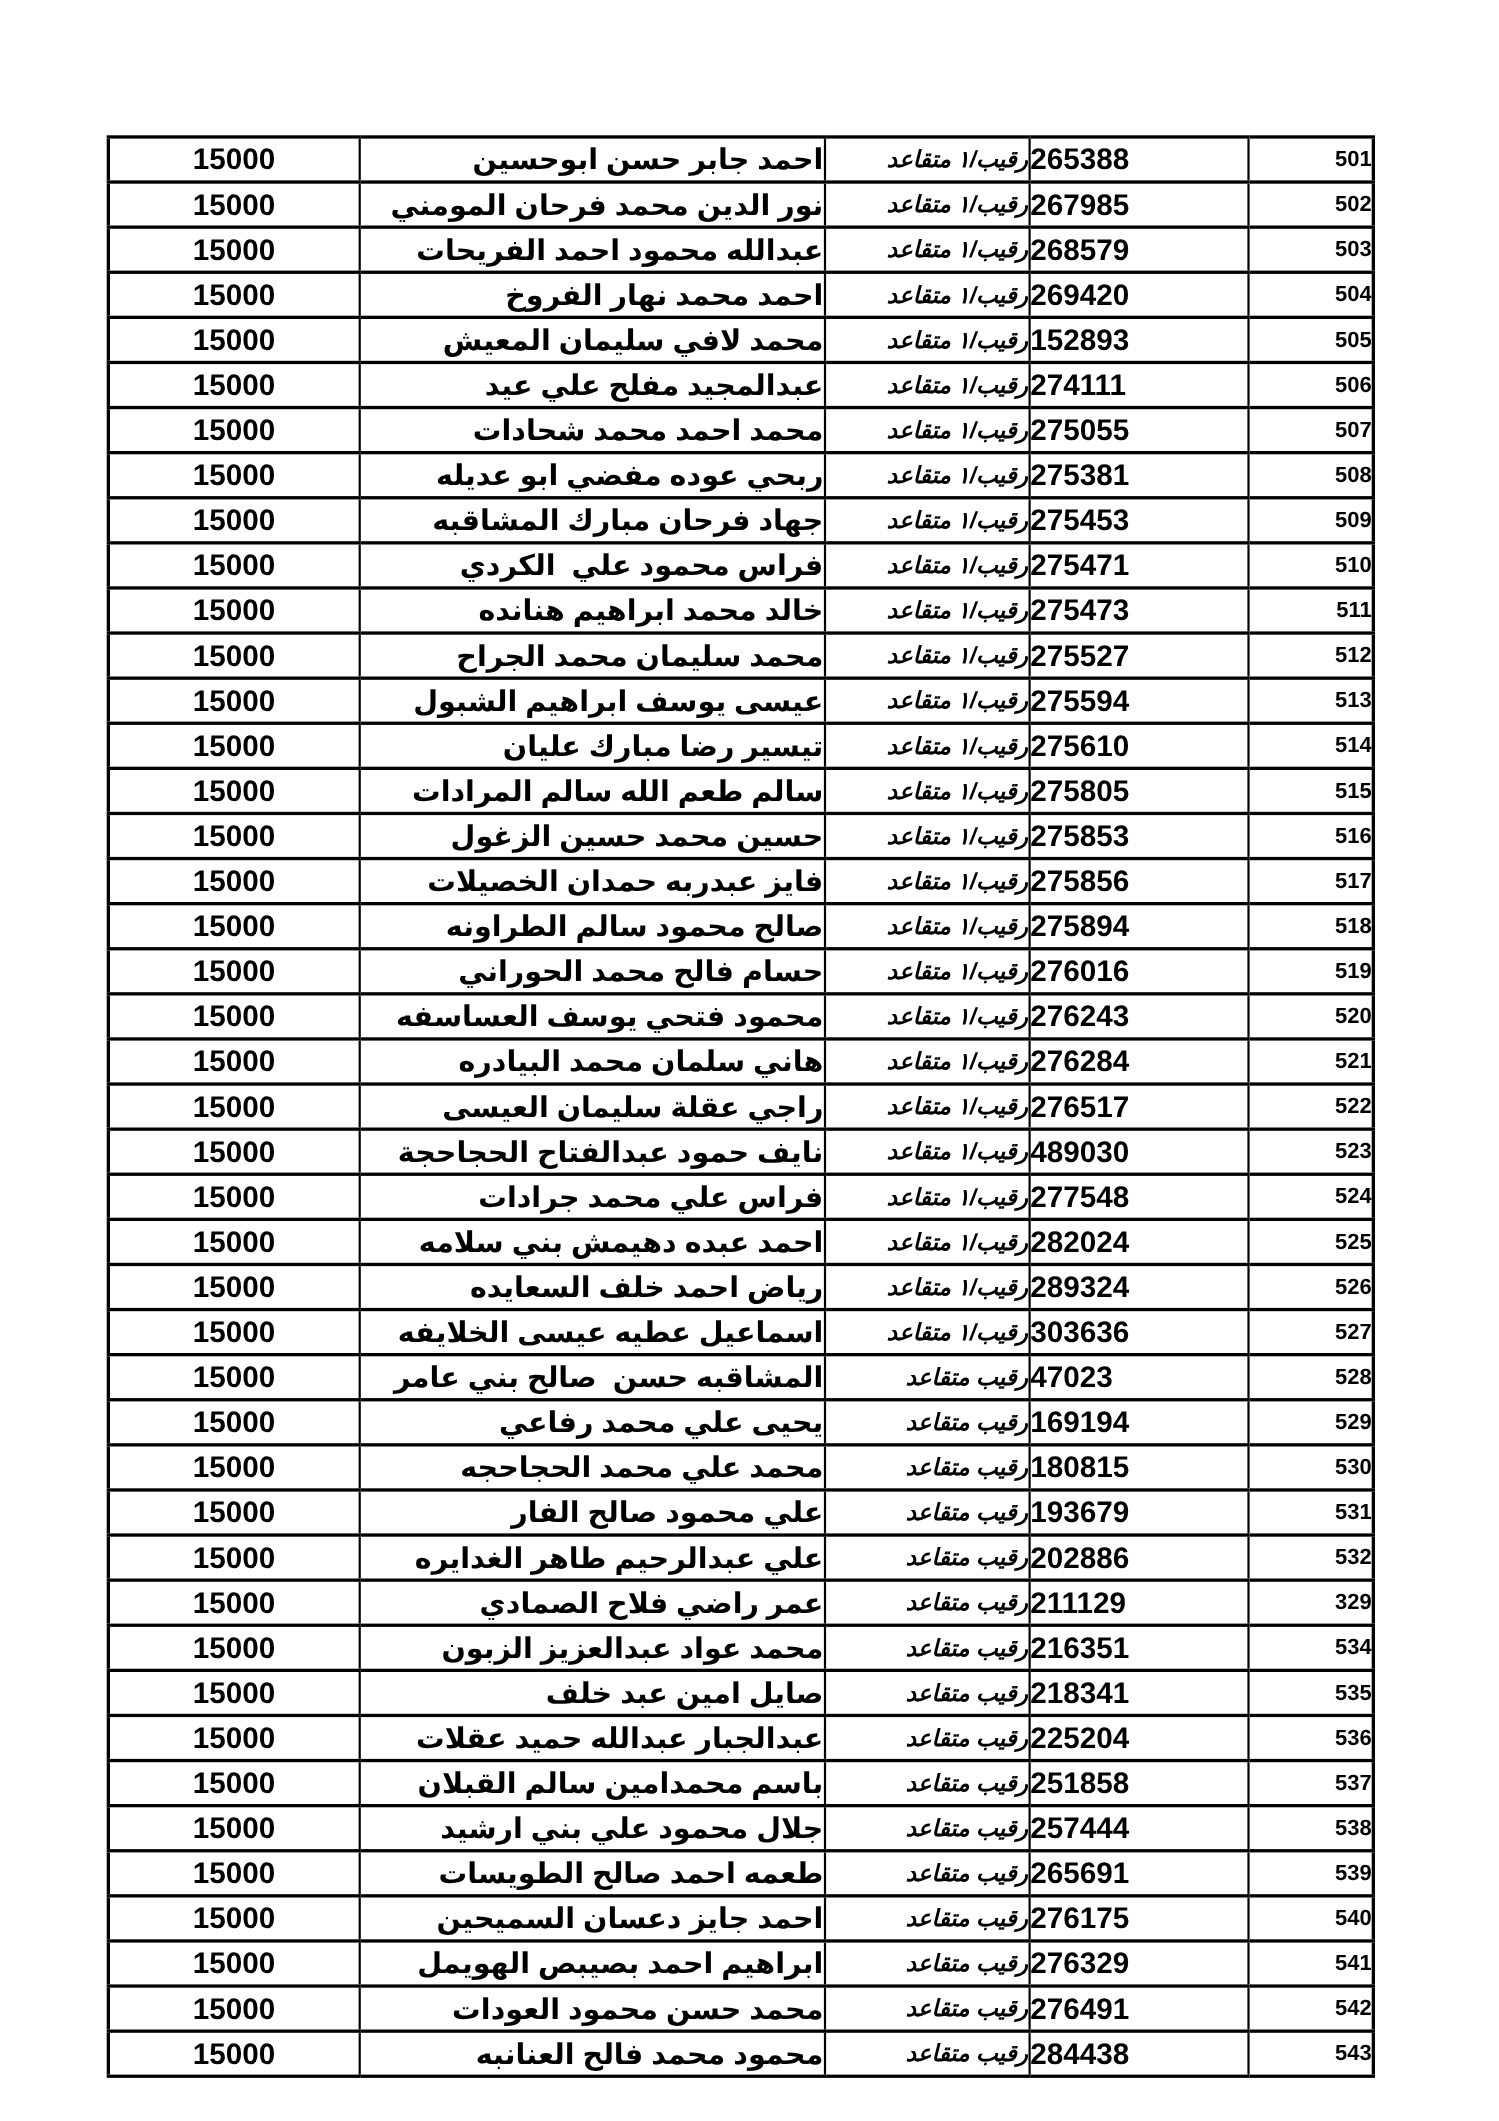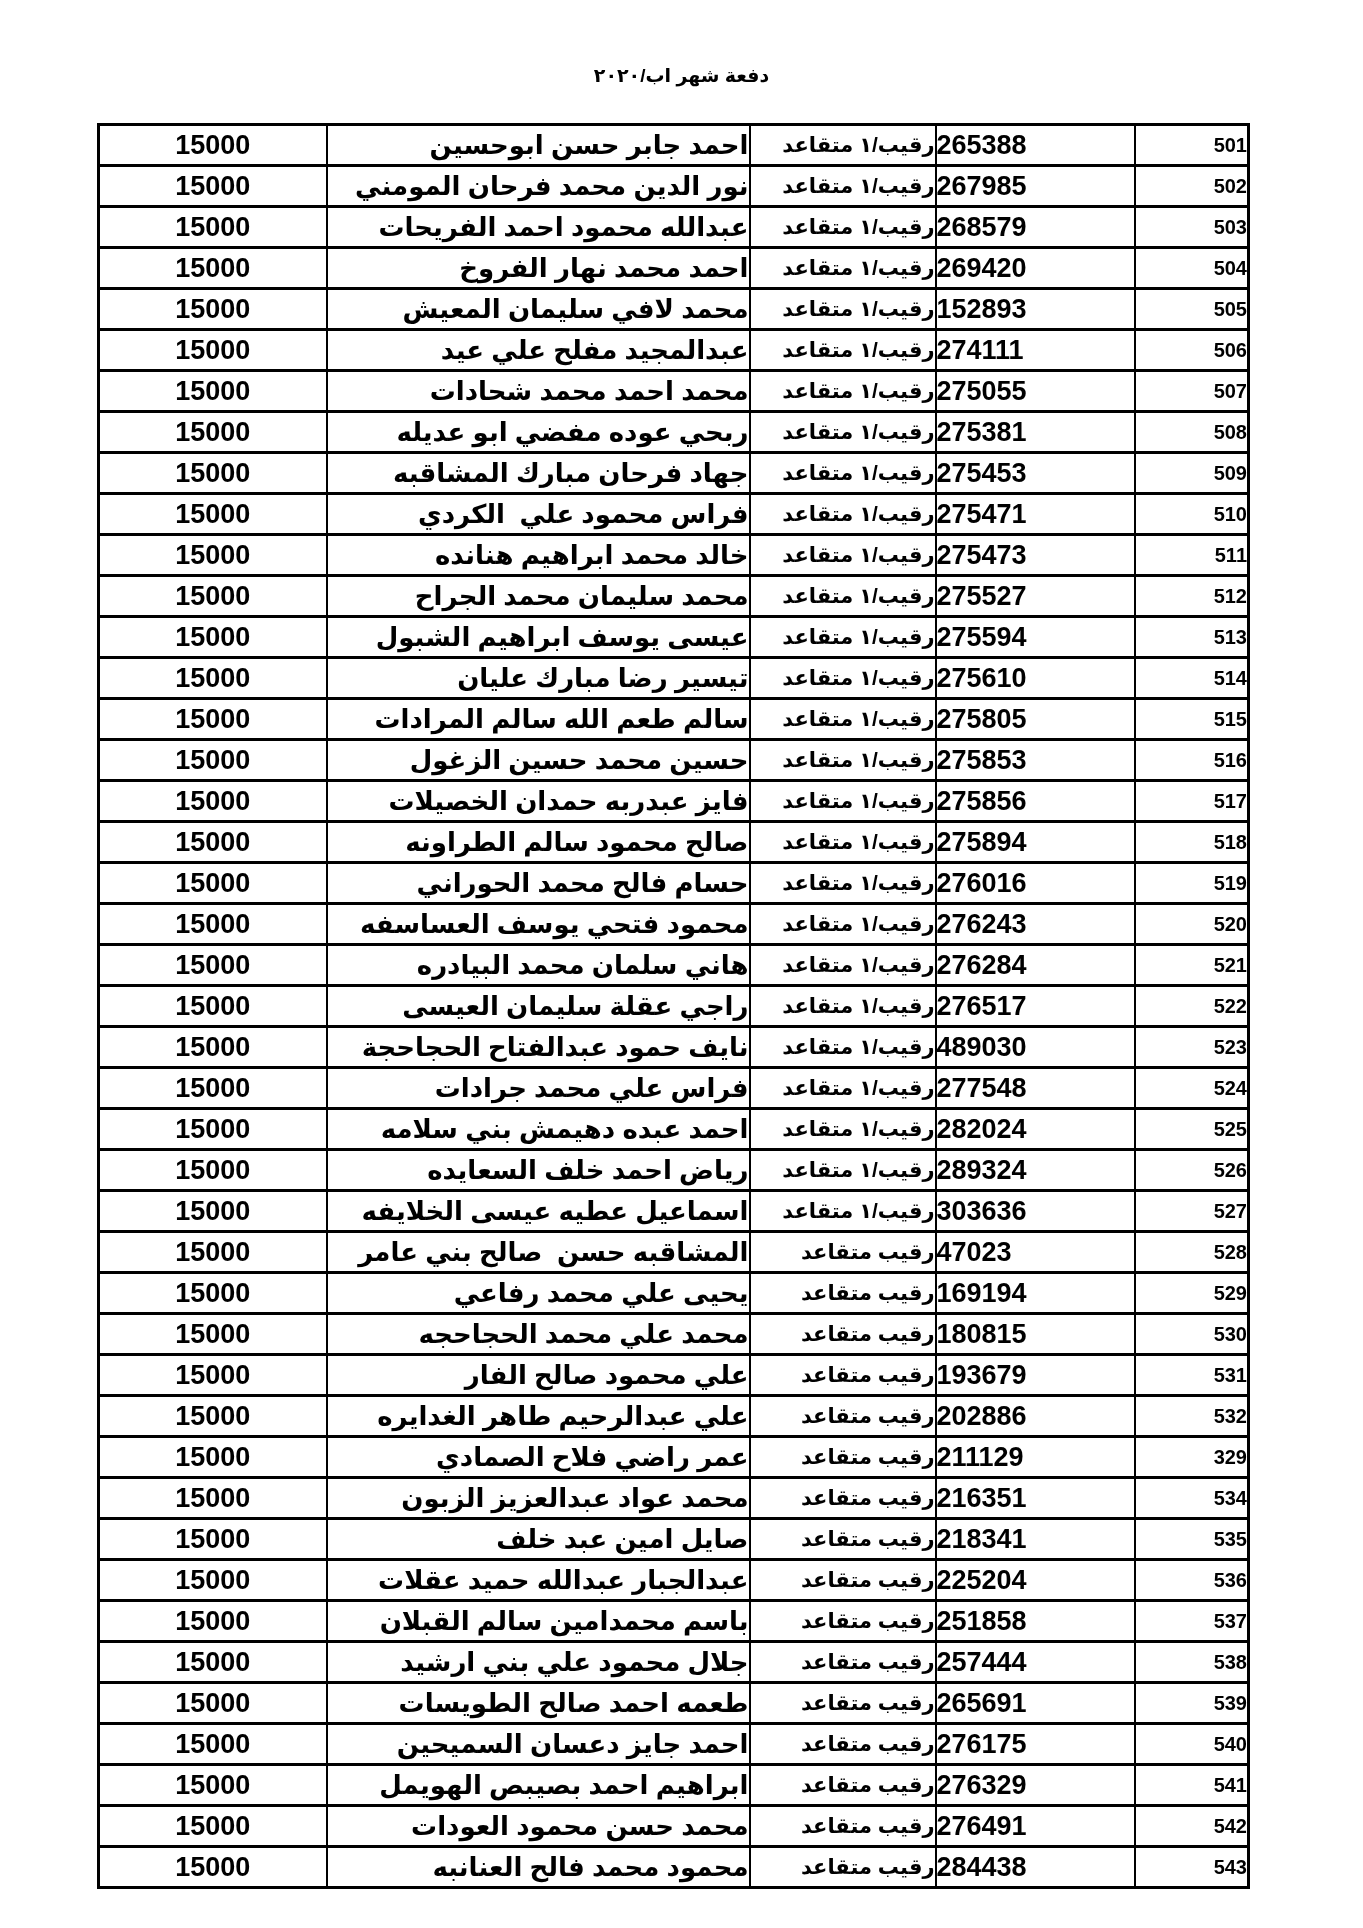--- a/index.html
+++ b/index.html
@@ -60,35 +60,35 @@
     font-size: 26px;
     padding-right: 3px;
     white-space: pre;
   }
   td.c-rank {
     text-align: right;
     direction: rtl;
     font-size: 21px;
     padding-right: 3px;
     white-space: pre;
+    font-style: italic;
   }
   td.c-id {
     font-size: 27px;
   }
   td.c-serial {
     text-align: right;
     font-size: 20px;
   }
 </style>
 </head>
 <body>
 
 <div class="page">
 
-  <div class="page-title">دفعة شهر اب/٢٠٢٠</div>
 
   <table class="pension-table" dir="ltr">
     <colgroup>
       <col style="width:228px">
       <col style="width:423px">
       <col style="width:186px">
       <col style="width:199px">
       <col style="width:114px">
     </colgroup>
     <tbody>

